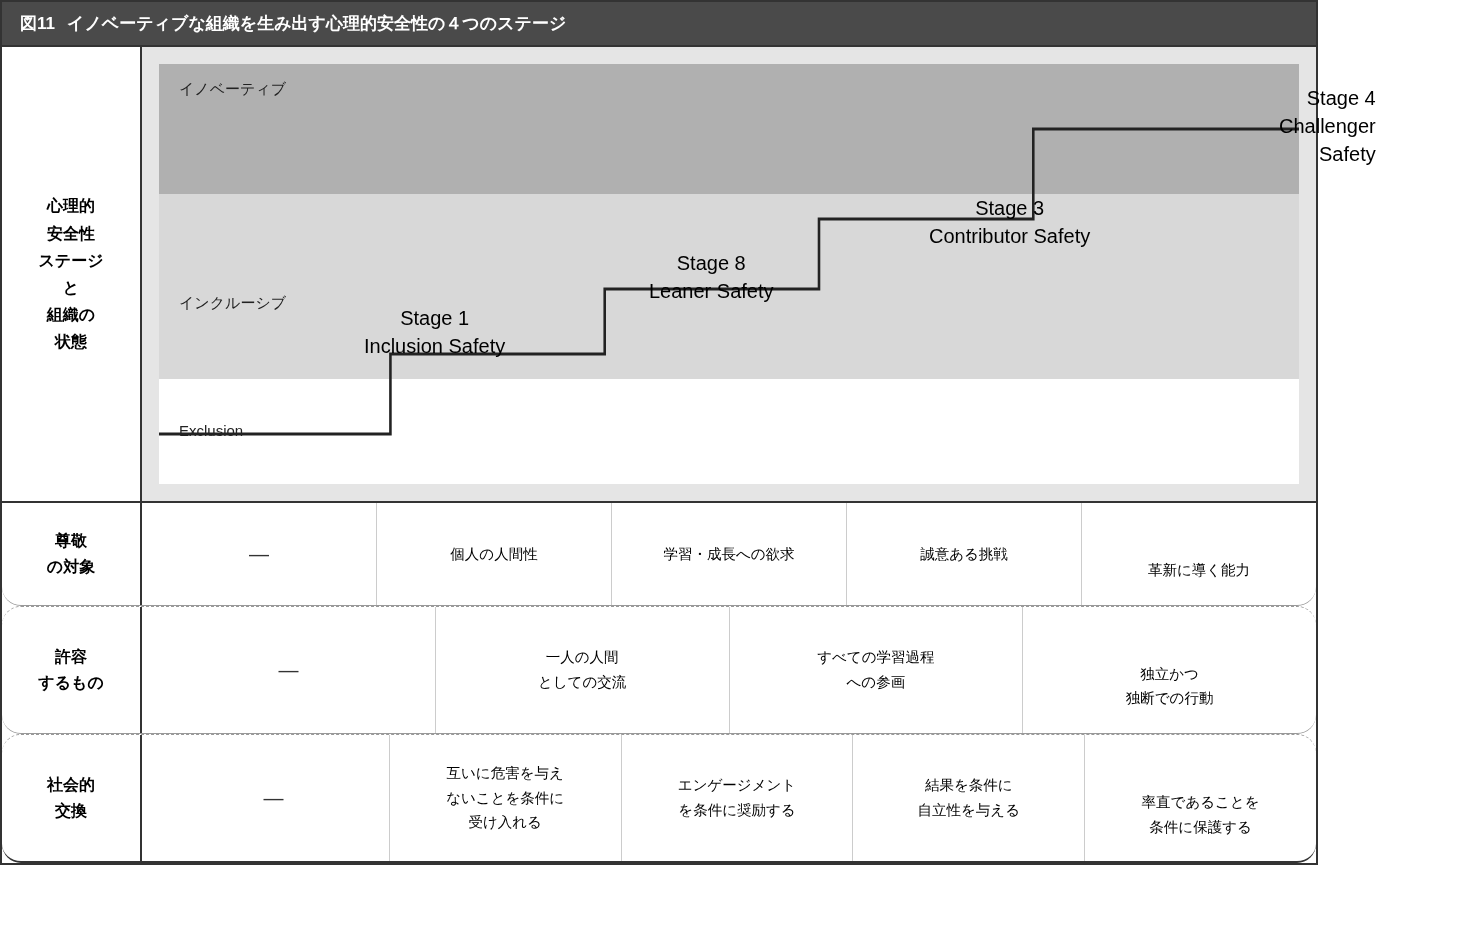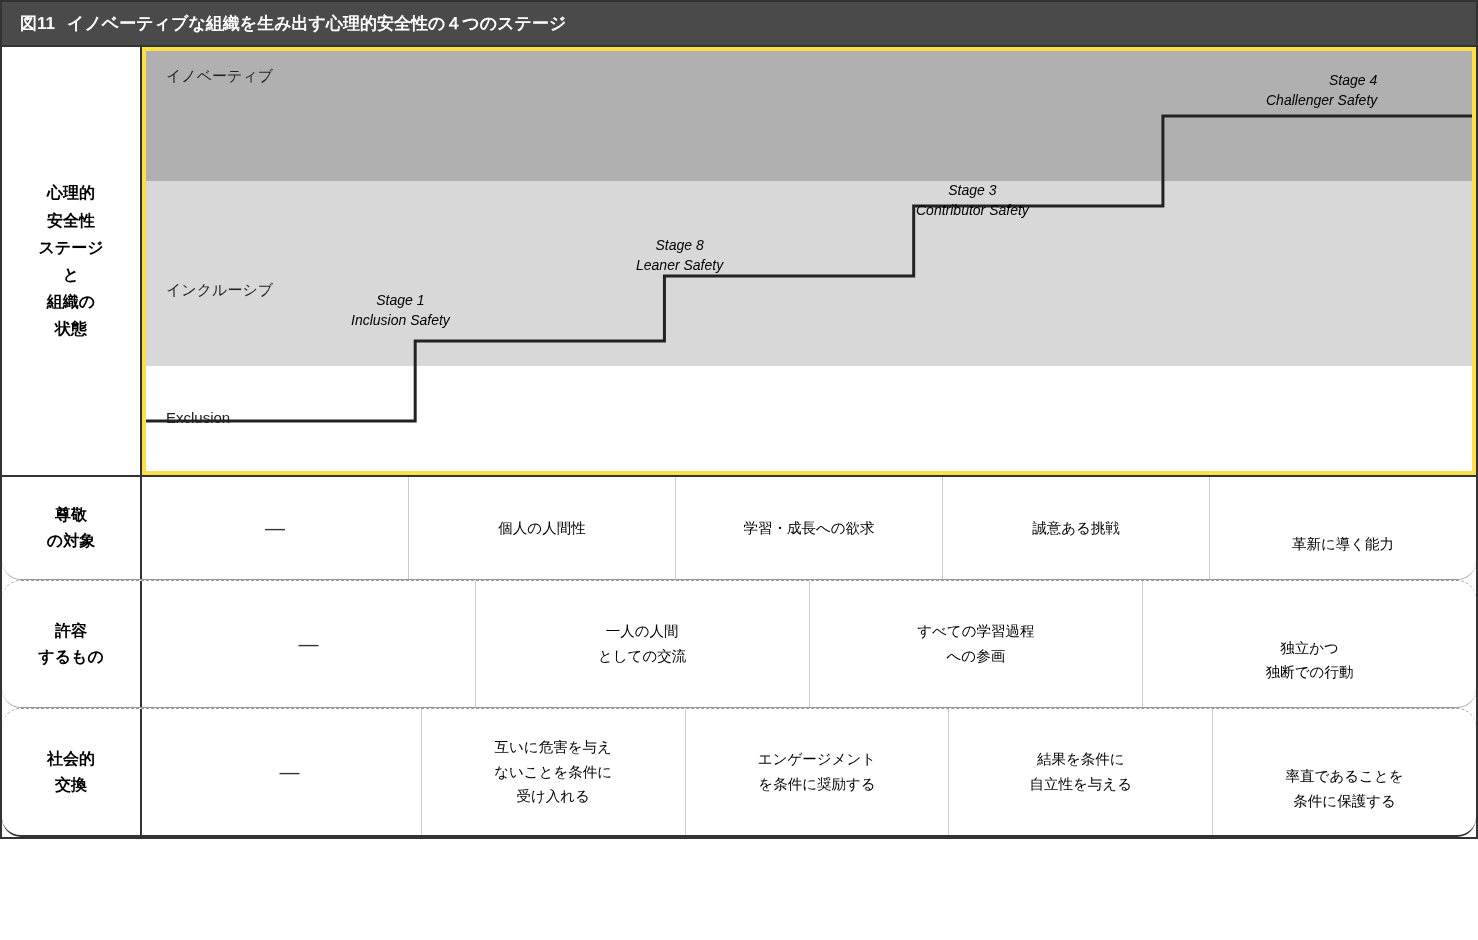--- a/index.html
+++ b/index.html
@@ -4,21 +4,21 @@
   <style>
     * { box-sizing: border-box; margin: 0; padding: 0; }
     body {
       font-family: "Hiragino Sans", "Yu Gothic", "Meiryo", sans-serif;
       background: #fff;
       width: 1478px;
       min-height: 940px;
     }
 
     .outer-container {
-      width: 1478px;
+      width: 1318px;
       background: #fff;
       border: 2px solid #333;
     }
 
     
     .header-bar {
       background: #4a4a4a;
       color: #fff;
       padding: 10px 18px;
       font-size: 17px;
@@ -53,22 +53,22 @@
       text-align: center;
       font-size: 16px;
       font-weight: bold;
       line-height: 1.7;
       padding: 10px;
     }
 
     .chart-area {
       flex: 1;
       position: relative;
-      background: #fde047;
-      padding: 4px;
+      background: #e5e5e5;
+      padding: 17px;
     }
 
     
     .stair-chart {
       width: 100%;
       height: 420px;
       position: relative;
     }
 
     
@@ -120,23 +120,22 @@
       top: 0;
       left: 0;
       width: 100%;
       height: 100%;
     }
 
     
     .stage-label {
       position: absolute;
       text-align: center;
-      font-size: 14px;
+      font-size: 20px;
       line-height: 1.4;
-      font-style: italic;
     }
 
     .stage1-label {
       left: 205px;
       top: 240px;
     }
     .stage2-label {
       left: 490px;
       top: 185px;
     }

